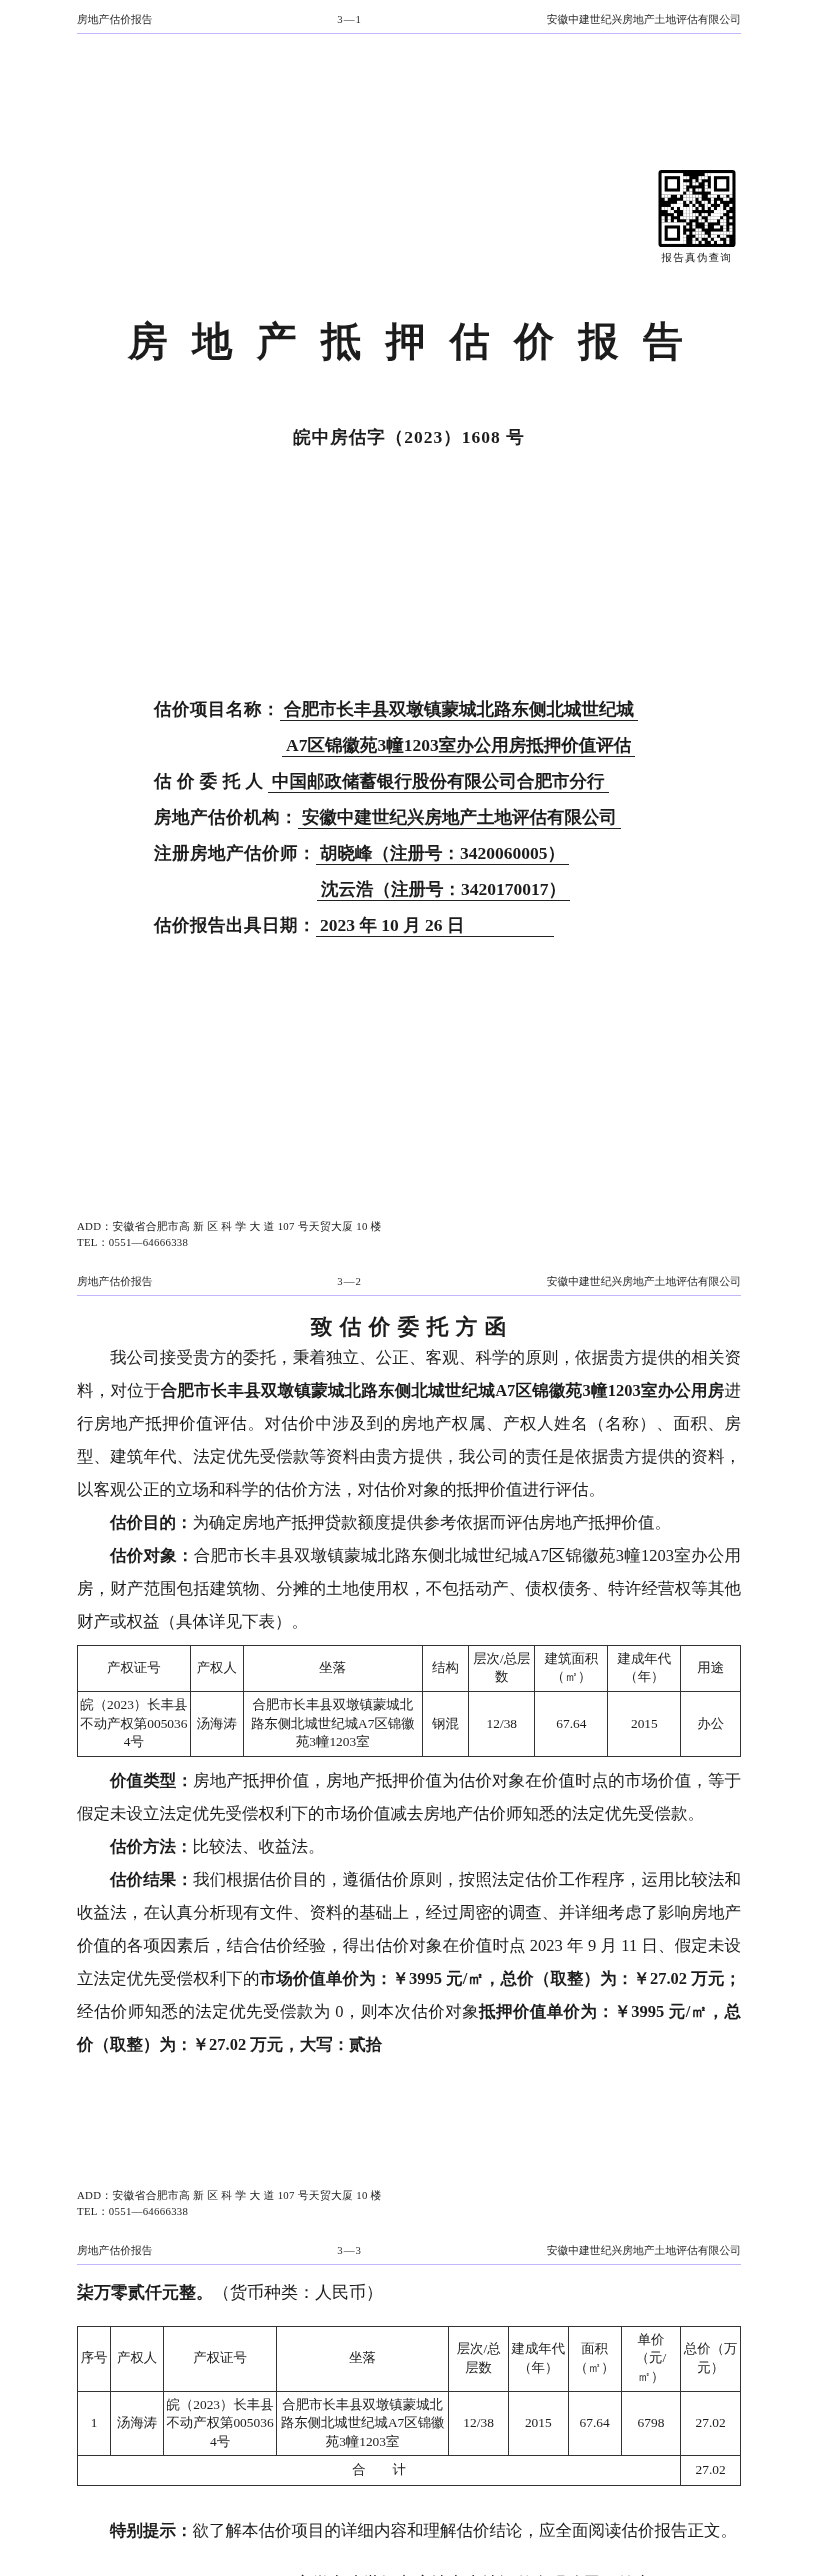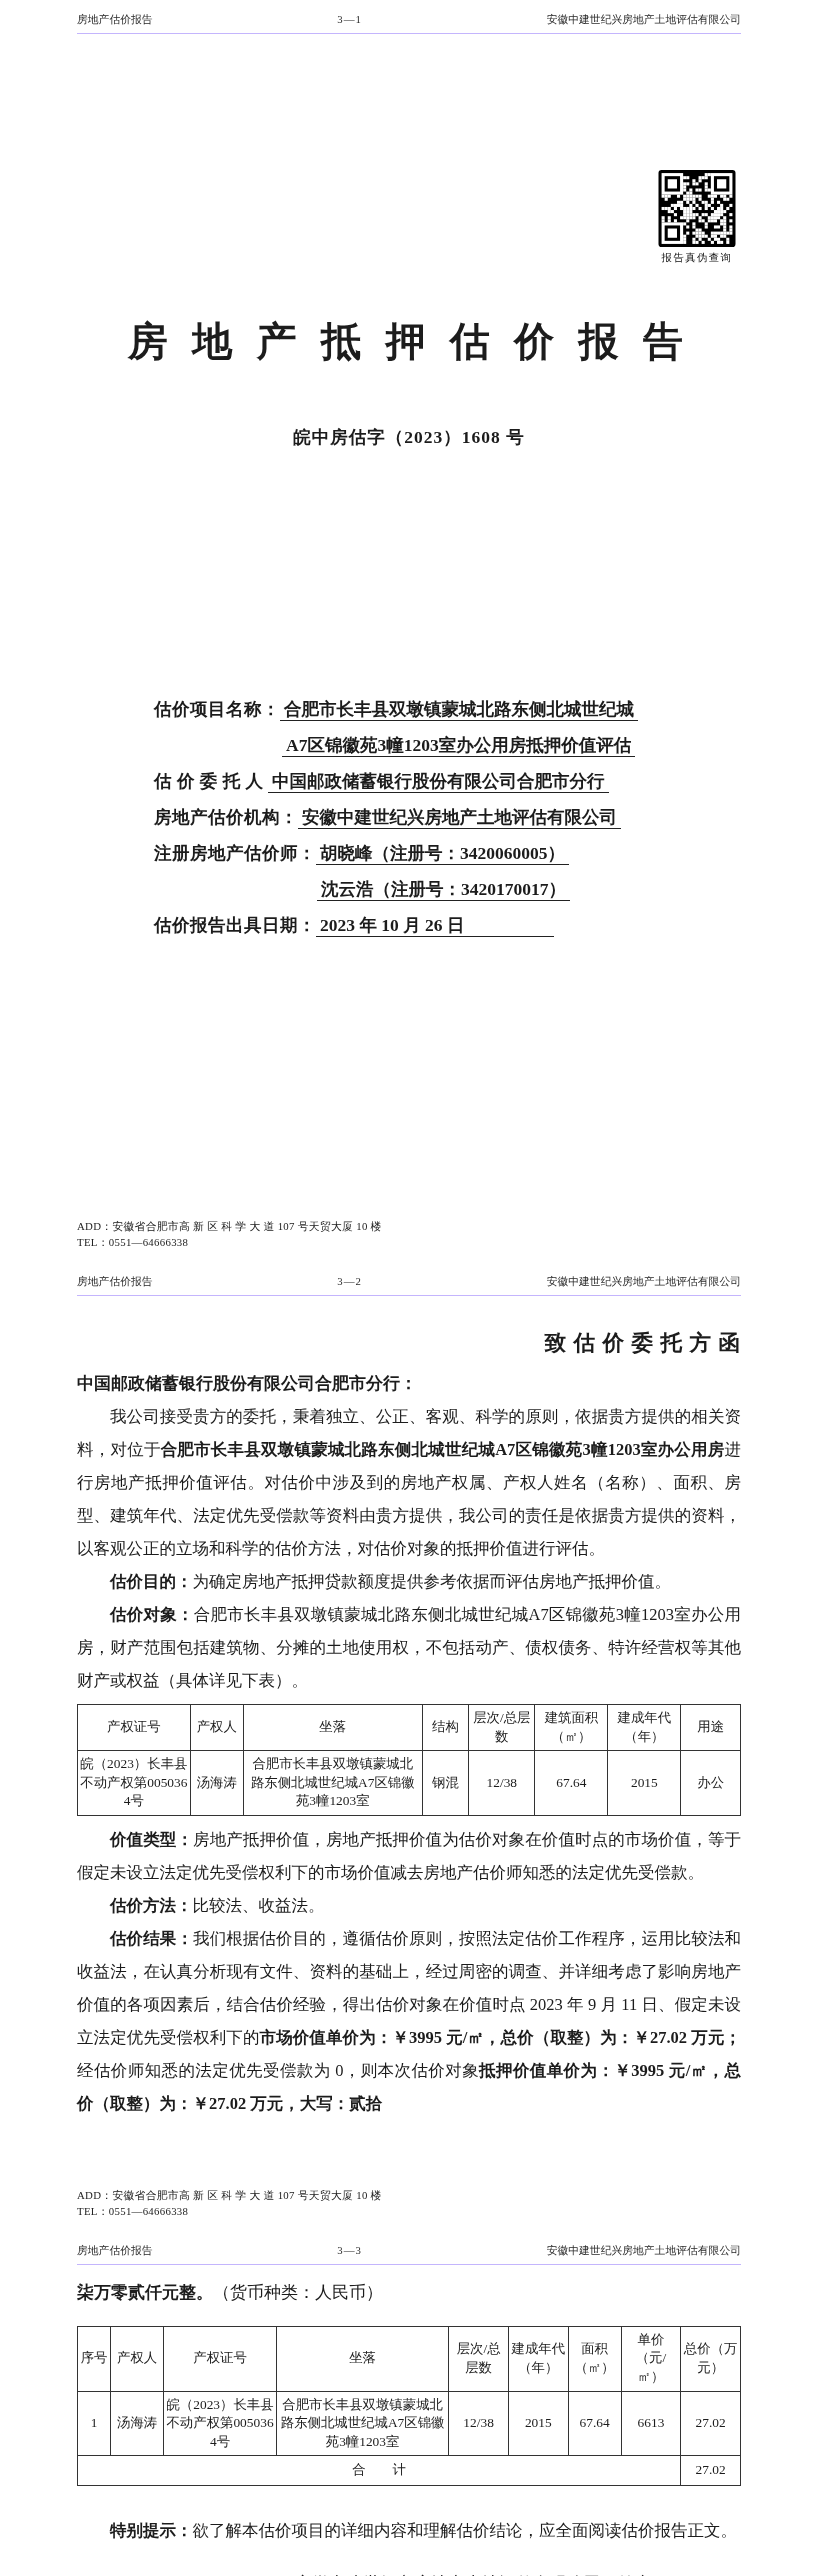--- a/index.html
+++ b/index.html
@@ -32,21 +32,21 @@
 
   .cover-fields{margin:242px 0 0 77px;font-size:17.5px;font-weight:bold;}
   .field-row{line-height:36px;white-space:nowrap;}
   .f-label{letter-spacing:0.5px;}
   .f-value{border-bottom:1px solid #222;padding:0 4.1px 1.5px;}
   .f-value.wide{padding-right:90px;}
   .cont-7{padding-left:128px;}
   .cont-9{padding-left:163px;}
 
   
-  .page2-title{margin:32px 0 0;text-align:right;font-size:21.6px;font-weight:bold;letter-spacing:1px;}
+  .page2-title{margin:16px 0 0;text-align:center;font-size:21.6px;font-weight:bold;letter-spacing:1px;}
   .addressee{margin-top:10.3px;font-size:17px;font-weight:bold;line-height:33px;}
   .para{margin:0;font-size:16.5px;line-height:33px;text-align:justify;text-indent:2em;}
   .b{font-weight:bold;}
 
   .tbl{width:100%;border-collapse:collapse;margin:7.2px 0;font-size:13.4px;line-height:18.5px;
        table-layout:fixed;}
   .tbl th,.tbl td{border:1px solid #333;padding:4.1px 2.1px;text-align:center;
                   vertical-align:middle;font-weight:normal;word-break:break-all;}
   .total-cell{height:20.6px;}
 
@@ -296,21 +296,20 @@
 </section>
 
 <section class="page" id="page2">
   <header class="page-header">
     <span>房地产估价报告</span>
     <span class="hc">3—2</span>
     <span>安徽中建世纪兴房地产土地评估有限公司</span>
   </header>
 
   <h2 class="page2-title">致 估 价 委 托 方 函</h2>
-  <div class="addressee">中国邮政储蓄银行股份有限公司合肥市分行：</div>
 
   <p class="para"><span>我公司接受贵方的委托，秉着独立、公正、客观、科学的原则，依据贵方提供的相关资料，对位于</span><span class="b">合肥市长丰县双墩镇蒙城北路东侧北城世纪城A7区锦徽苑3幢1203室办公用房</span><span>进行房地产抵押价值评估。对估价中涉及到的房地产权属、产权人姓名（名称）、面积、房型、建筑年代、法定优先受偿款等资料由贵方提供，我公司的责任是依据贵方提供的资料，以客观公正的立场和科学的估价方法，对估价对象的抵押价值进行评估。</span></p>
 
   <p class="para"><span class="b">估价目的：</span><span>为确定房地产抵押贷款额度提供参考依据而评估房地产抵押价值。</span></p>
 
   <p class="para"><span class="b">估价对象：</span><span>合肥市长丰县双墩镇蒙城北路东侧北城世纪城A7区锦徽苑3幢1203室办公用房，财产范围包括建筑物、分摊的土地使用权，不包括动产、债权债务、特许经营权等其他财产或权益（具体详见下表）。</span></p>
 
   <table class="tbl">
     <colgroup>
       <col style="width:17%">
@@ -393,21 +392,21 @@
       <th>总价（万元）</th>
     </tr>
     <tr>
       <td>1</td>
       <td>汤海涛</td>
       <td>皖（2023）长丰县不动产权第0050364号</td>
       <td>合肥市长丰县双墩镇蒙城北路东侧北城世纪城A7区锦徽苑3幢1203室</td>
       <td>12/38</td>
       <td>2015</td>
       <td>67.64</td>
-      <td>6613</td>
+      <td>6798</td>
       <td>27.02</td>
     </tr>
     <tr>
       <td class="total-cell" colspan="8">合　　计</td>
       <td class="total-cell">27.02</td>
     </tr>
   </tbody>
     </table>
 
   <p class="para note-para"><span class="b">特别提示：</span><span>欲了解本估价项目的详细内容和理解估价结论，应全面阅读估价报告正文。</span></p>

